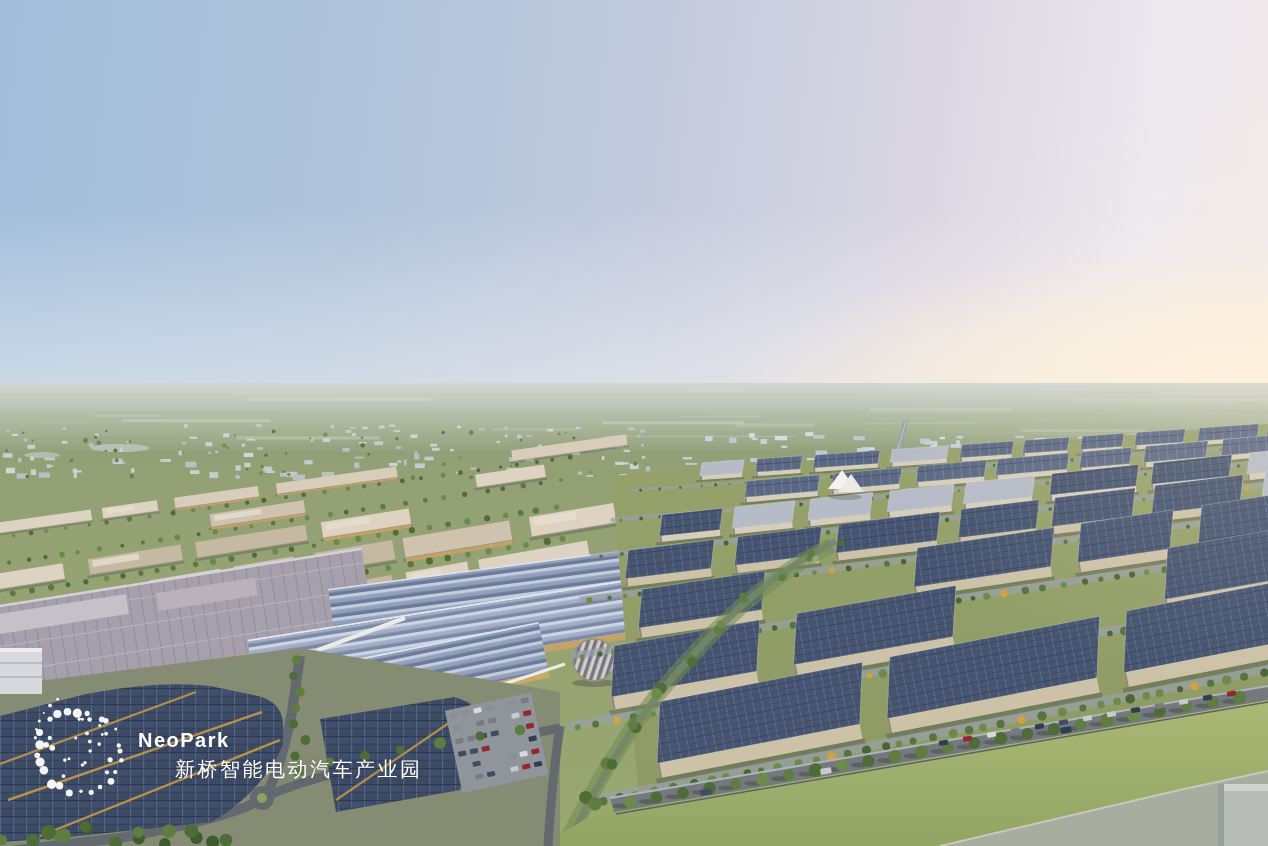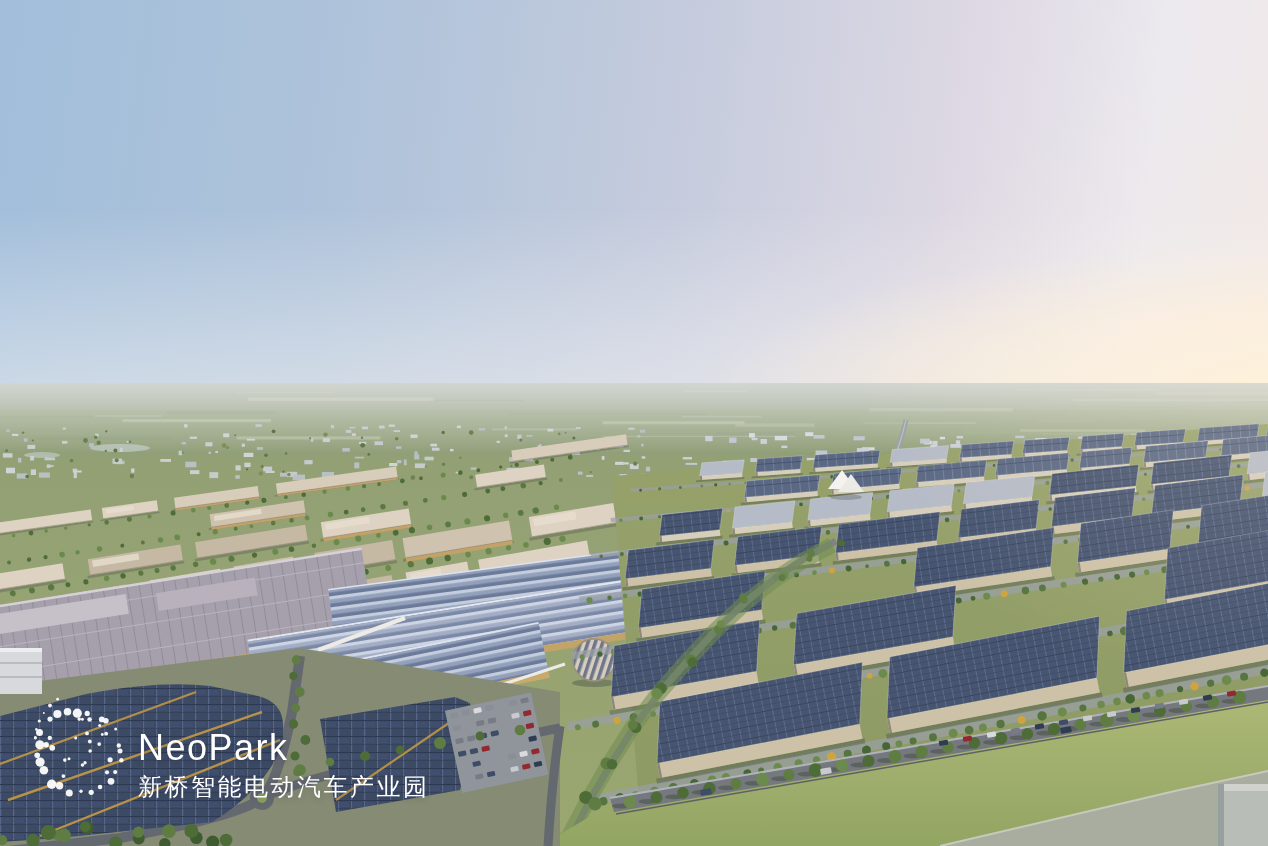--- a/index.html
+++ b/index.html
@@ -10,22 +10,22 @@
       radial-gradient(58% 46% at 101% 97%, rgba(255,243,221,.95) 0%, rgba(255,240,216,.5) 45%, rgba(255,240,216,0) 78%),
       linear-gradient(to bottom, rgba(255,255,255,0) 52%, rgba(246,245,244,.38) 86%, rgba(242,241,239,.55) 100%),
       linear-gradient(97deg, var(--sky-top-left,#a2bedb) 0%, #afc3da 28%, #c4cbdd 52%, #ddd8e3 74%, var(--sky-top-right,#ece9ef) 89%, #f1e9e9 100%);}
   .scene{position:absolute;left:0;top:0;}
   .glow{position:absolute;left:0;top:0;width:1268px;height:846px;pointer-events:none;
     background:radial-gradient(48% 52% at 100% 45%, rgba(255,236,210,.20), rgba(255,236,210,0) 70%);}
   .logo{position:absolute;left:34px;top:688px;display:flex;align-items:flex-start;
         color:var(--logo-white,#ffffff);}
   .logo-dots{width:92px;height:118px;flex:0 0 auto;}
   .logo-text{margin-left:12px;padding-top:42px;text-shadow:0 1px 7px rgba(20,30,50,.28);}
-  .brand{font-size:36px;font-weight:400;letter-spacing:1.5px;line-height:1;}
-  .subtitle{margin-top:9px;font-size:24px;font-weight:400;letter-spacing:2.5px;white-space:nowrap;line-height:1;}
+  .brand{font-size:20px;font-weight:700;letter-spacing:1.5px;line-height:1;}
+  .subtitle{margin-top:9px;font-size:20px;font-weight:400;letter-spacing:2.5px;white-space:nowrap;line-height:1;margin-left:37px;}
 </style>
 </head>
 <body>
 
 <div class="stage">
   <div class="sky"></div>
 
   <svg class="scene" width="1268" height="846" viewBox="0 0 1268 846">
     <defs>
       <linearGradient id="gFar" x1="0" y1="0" x2="0" y2="1">

